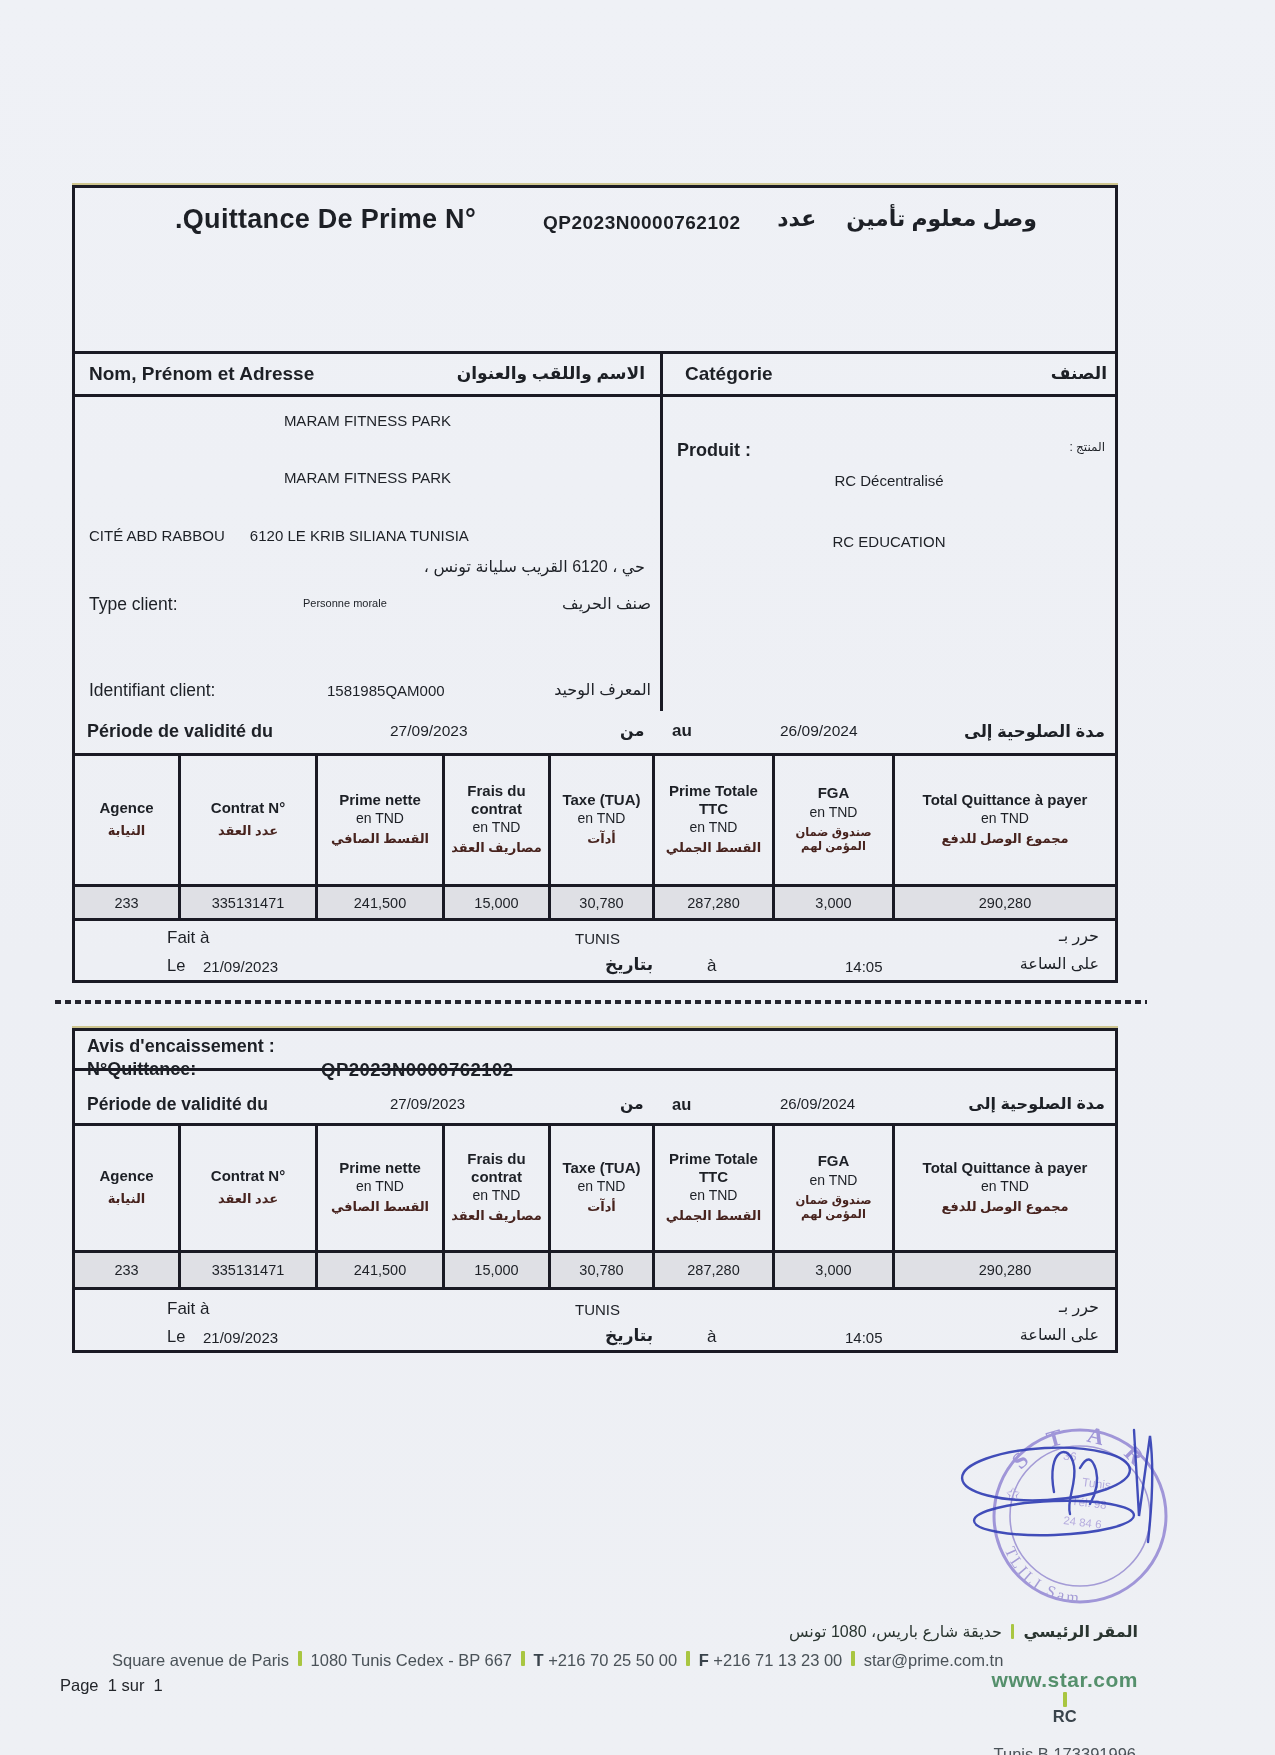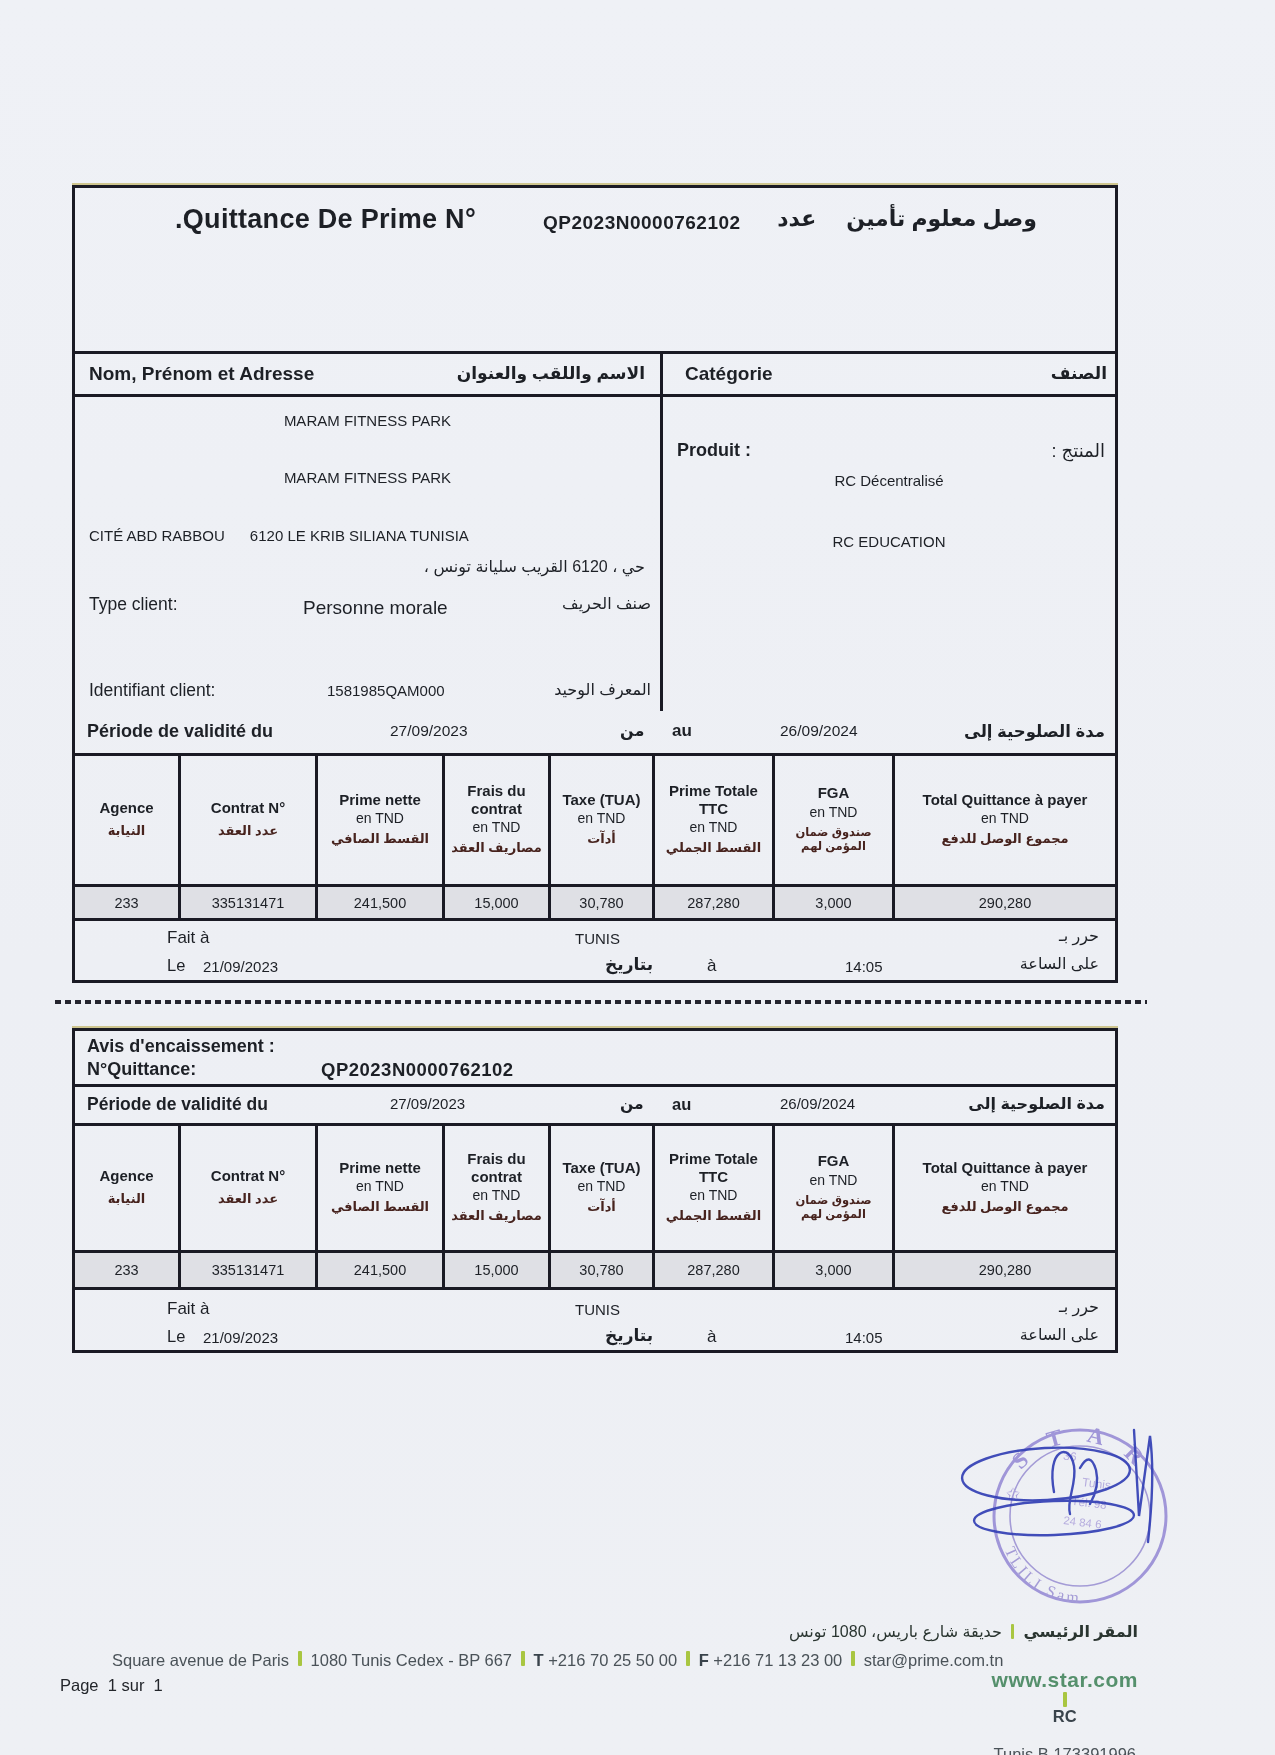--- a/index.html
+++ b/index.html
@@ -97,29 +97,29 @@
       <span class="abs rtl b" style="right:8px;top:9px;font-size:17px;">الصنف</span>
     </div>
     <div class="vline" style="left:585px;top:163px;height:360px;"></div>
 
     <div class="abs" style="left:0;width:585px;top:224px;text-align:center;font-size:15px;">MARAM FITNESS PARK</div>
     <div class="abs" style="left:0;width:585px;top:281px;text-align:center;font-size:15px;">MARAM FITNESS PARK</div>
     <div class="abs pre" style="left:14px;top:339px;font-size:15px;">CITÉ ABD RABBOU      6120 LE KRIB SILIANA TUNISIA</div>
     <div class="abs rtl" style="right:470px;top:369px;font-size:16px;">حي ،   6120 القريب سليانة تونس ،</div>
 
     <span class="abs" style="left:14px;top:406px;font-size:17.5px;">Type client:</span>
-    <span class="abs" style="left:228px;top:409px;font-size:19px;">Personne morale</span>
+    <span class="abs" style="left:228px;top:409px;font-size:11px;">Personne morale</span>
     <span class="abs rtl" style="right:464px;top:406px;font-size:16px;">صنف الحريف</span>
 
     <span class="abs" style="left:14px;top:492px;font-size:17.5px;">Identifiant client:</span>
     <span class="abs" style="left:252px;top:494px;font-size:15px;">1581985QAM000</span>
     <span class="abs rtl" style="right:464px;top:492px;font-size:16px;">المعرف الوحيد</span>
 
     <span class="abs b" style="left:602px;top:252px;font-size:18px;">Produit :</span>
-    <span class="abs rtl" style="right:10px;top:252px;font-size:18px;">المنتج :</span>
+    <span class="abs rtl" style="right:10px;top:252px;font-size:12px;">المنتج :</span>
     <div class="abs" style="left:588px;right:0;top:284px;text-align:center;font-size:15px;">RC Décentralisé</div>
     <div class="abs" style="left:588px;right:0;top:321px;text-align:center;font-size:15px;margin-top:24px;">RC EDUCATION</div>
 
     <div class="vrow" style="top:523px;height:42px;line-height:40px;">
       <span class="abs b" style="left:12px;font-size:18px;">Période de validité du</span>
       <span class="abs" style="left:315px;font-size:15.5px;">27/09/2023</span>
       <span class="abs rtl b" style="left:545px;font-size:16px;">من</span>
       <span class="abs b" style="left:597px;font-size:17px;">au</span>
       <span class="abs" style="left:705px;font-size:15.5px;">26/09/2024</span>
       <span class="abs rtl b" style="right:10px;font-size:16.5px;">مدة الصلوحية إلى</span>
@@ -185,21 +185,21 @@
       <span class="abs rtl b" style="left:530px;top:36px;font-size:17px;">بتاريخ</span>
       <span class="abs" style="left:632px;top:38px;font-size:17px;">à</span>
       <span class="abs" style="left:770px;top:40px;font-size:15px;">14:05</span>
       <span class="abs rtl" style="right:16px;top:36px;font-size:16px;">على الساعة</span>
     </div>
   </div>
 
   <div class="dashes"></div>
 
   <div class="box box2">
-    <div class="abs" style="left:0;right:0;top:0;height:56px;border-bottom:3px solid #1a1a24;box-sizing:border-box;padding-left:26px;">
+    <div class="abs" style="left:0;right:0;top:0;height:40px;border-bottom:3px solid #1a1a24;box-sizing:border-box;padding-left:26px;">
       <span class="abs b" style="left:12px;top:5px;font-size:18px;">Avis d'encaissement :</span>
       <span class="abs b" style="left:12px;top:28px;font-size:18px;">N°Quittance:</span>
       <span class="abs b" style="left:246px;top:28px;font-size:18.5px;letter-spacing:.5px;">QP2023N0000762102</span>
     </div>
 
     <div class="vrow" style="top:56px;height:36px;line-height:34px;">
       <span class="abs b" style="left:12px;font-size:17.5px;">Période de validité du</span>
       <span class="abs" style="left:315px;font-size:15px;">27/09/2023</span>
       <span class="abs rtl b" style="left:545px;font-size:15.5px;">من</span>
       <span class="abs b" style="left:597px;font-size:16.5px;">au</span>

